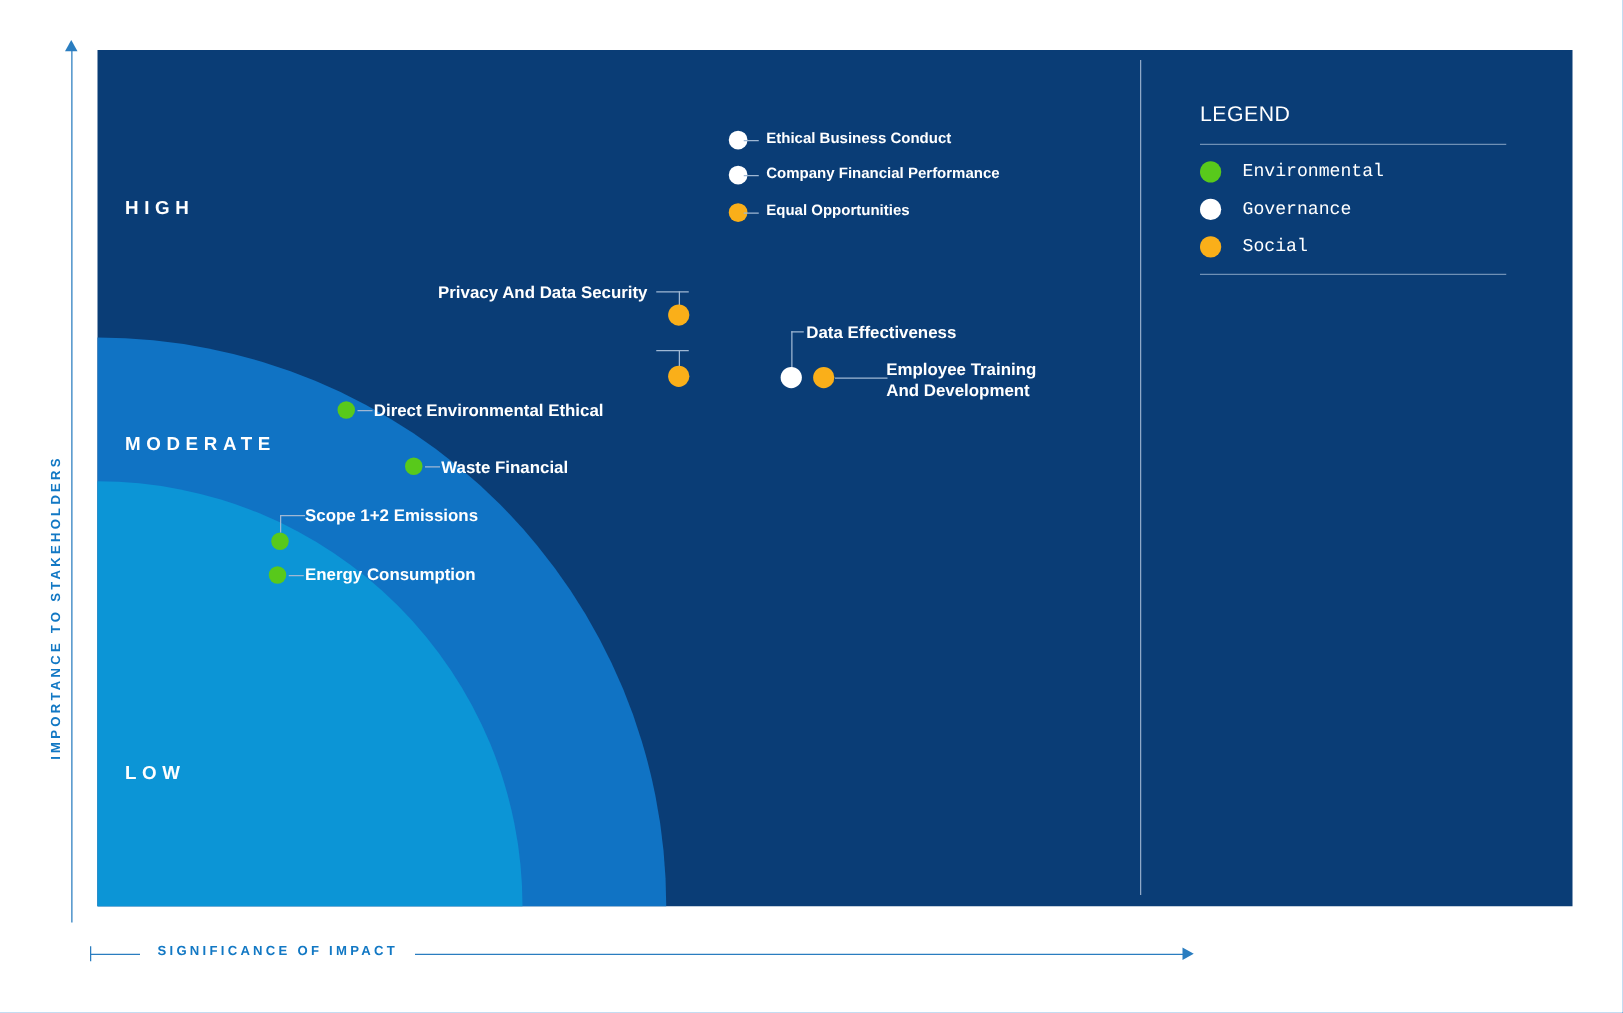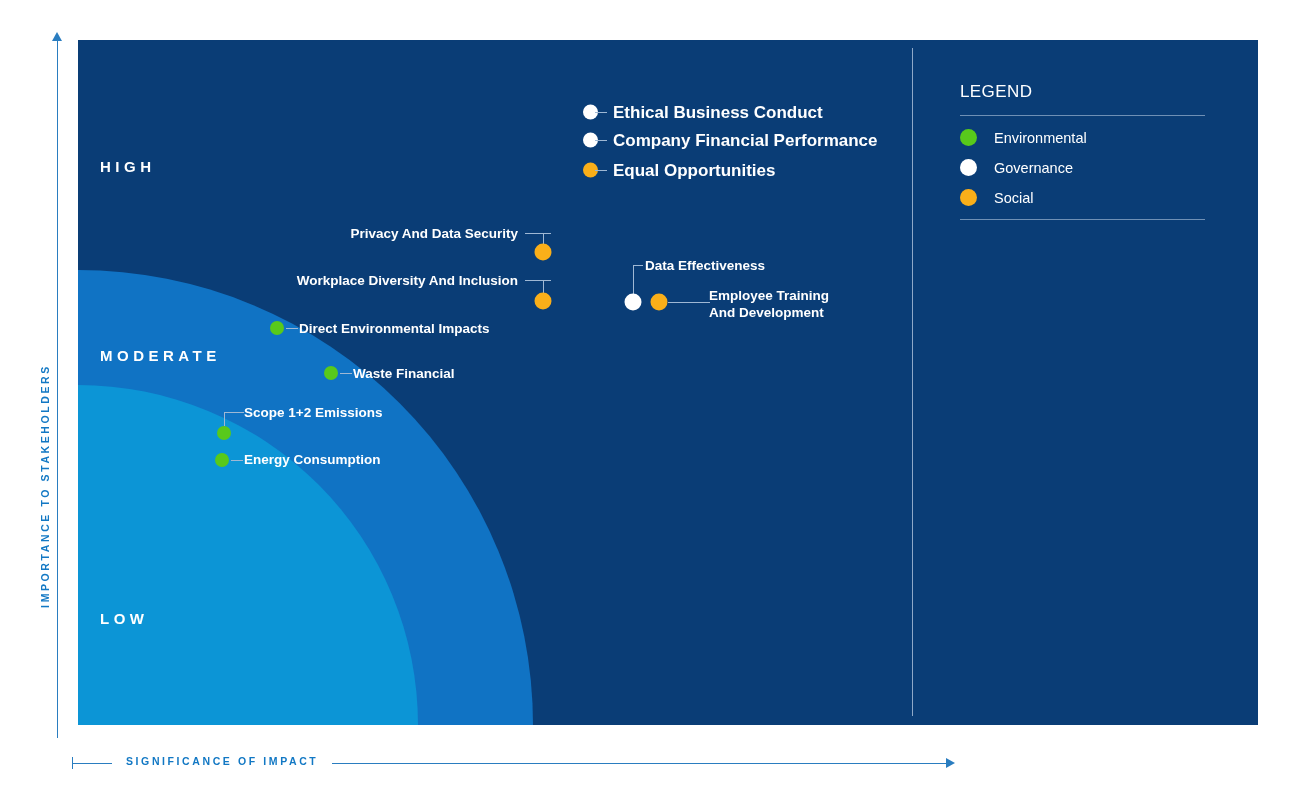--- a/index.html
+++ b/index.html
@@ -139,21 +139,21 @@
   }
   .leader.h { height:1px; }
   .leader.v { width:1px; }
 
   
   .key-row { position:absolute; }
   .key-row .kl {
     position:absolute;
     left:30px; top:-9px;
     color:#ffffff;
-    font-size:17px;
+    font-size:12px;
     font-weight:bold;
     white-space:nowrap;
   }
   .key-row .kdash {
     position:absolute;
     left:12px; top:0px;
     width:12px; height:1px;
     background:#9fb8d4;
   }
   .key-row .kdot {
@@ -194,20 +194,21 @@
   }
   .legend-swatch {
     width:17px; height:17px;
     border-radius:50%;
     flex:0 0 auto;
   }
   .legend-text {
     margin-left:17px;
     color:#ffffff;
     font-size:14.5px;
+    font-family:Liberation Mono, monospace;
   }
   #legend-note {
     color:#ffffff;
     font-size:13.5px;
     line-height:1.52;
   }
 </style>
 </head>
 <body>
 
@@ -243,38 +244,37 @@
     <span class="kdot" style="background:#faaf19;"></span>
     <span class="kdash"></span>
     <span class="kl">Equal Opportunities</span>
   </div>
 
   <div class="pt-label right" style="left:205px; top:186px; width:235px;">Privacy And Data Security</div>
   <div class="leader h" style="left:447px; top:193px; width:26px;"></div>
   <div class="leader v" style="left:465px; top:193px; height:14px;"></div>
   <div class="dot social sz-big" style="left:465px; top:212px;"></div>
 
-  <div class="pt-label right" style="left:170px; top:233px; width:270px;">Workplace Diversity And Inclusion</div>
   <div class="leader h" style="left:447px; top:240px; width:26px;"></div>
   <div class="leader v" style="left:465px; top:240px; height:14px;"></div>
   <div class="dot social sz-big" style="left:465px; top:261px;"></div>
 
   <div class="pt-label left" style="left:567px; top:218px;">Data Effectiveness</div>
   <div class="leader v" style="left:555px; top:225px; height:30px;"></div>
   <div class="leader h" style="left:555px; top:225px; width:10px;"></div>
   <div class="dot governance sz-big" style="left:555px; top:262px;"></div>
 
   <div class="dot social sz-big" style="left:581px; top:262px;"></div>
   <div class="leader h" style="left:590px; top:262px; width:42px;"></div>
   <div class="pt-label left" style="left:631px; top:248px;">Employee Training
 And Development</div>
 
   <div class="dot environmental sz-small" style="left:199px; top:288px;"></div>
   <div class="leader h" style="left:208px; top:288px; width:12px;"></div>
-  <div class="pt-label left" style="left:221px; top:281px;">Direct Environmental Impacts</div>
+  <div class="pt-label left" style="left:221px; top:281px;">Direct Environmental Ethical</div>
 
   <div class="dot environmental sz-small" style="left:253px; top:333px;"></div>
   <div class="leader h" style="left:262px; top:333px; width:12px;"></div>
   <div class="pt-label left" style="left:275px; top:326px;">Waste Financial</div>
 
   <div class="dot environmental sz-small" style="left:146px; top:393px;"></div>
   <div class="leader v" style="left:146px; top:372px; height:14px;"></div>
   <div class="leader h" style="left:146px; top:372px; width:20px;"></div>
   <div class="pt-label left" style="left:166px; top:365px;">Scope 1+2 Emissions</div>
 

